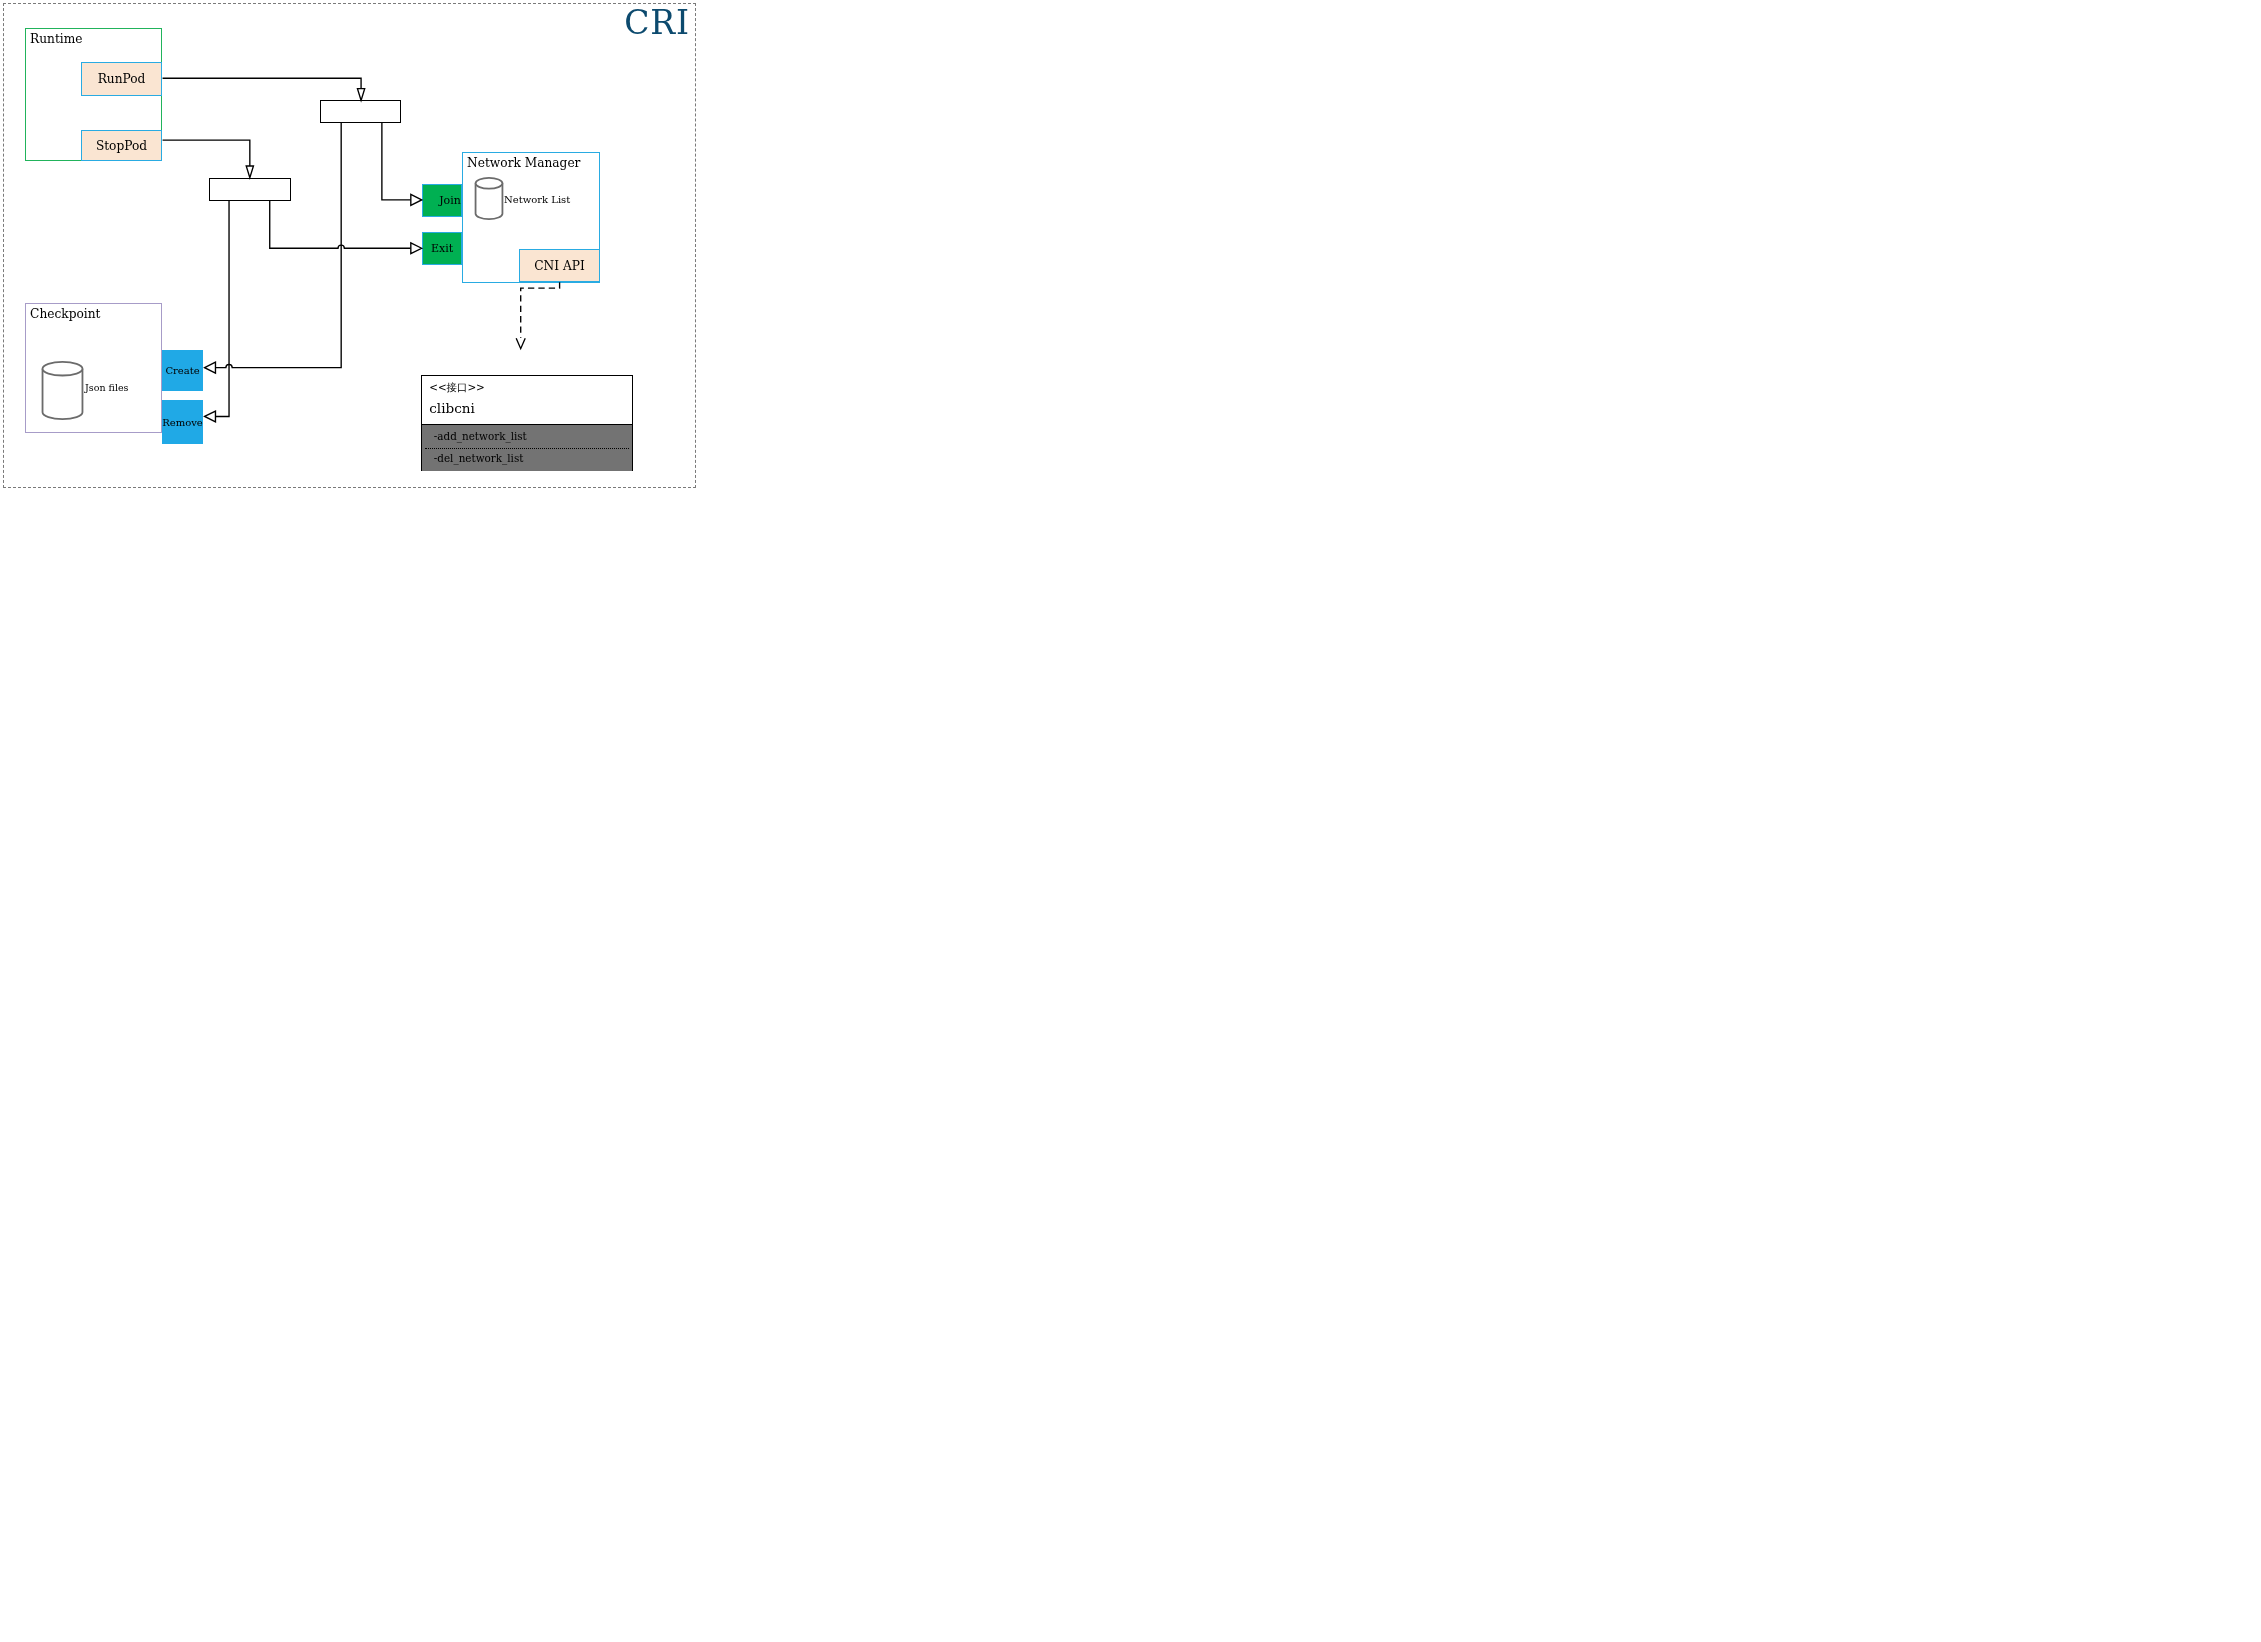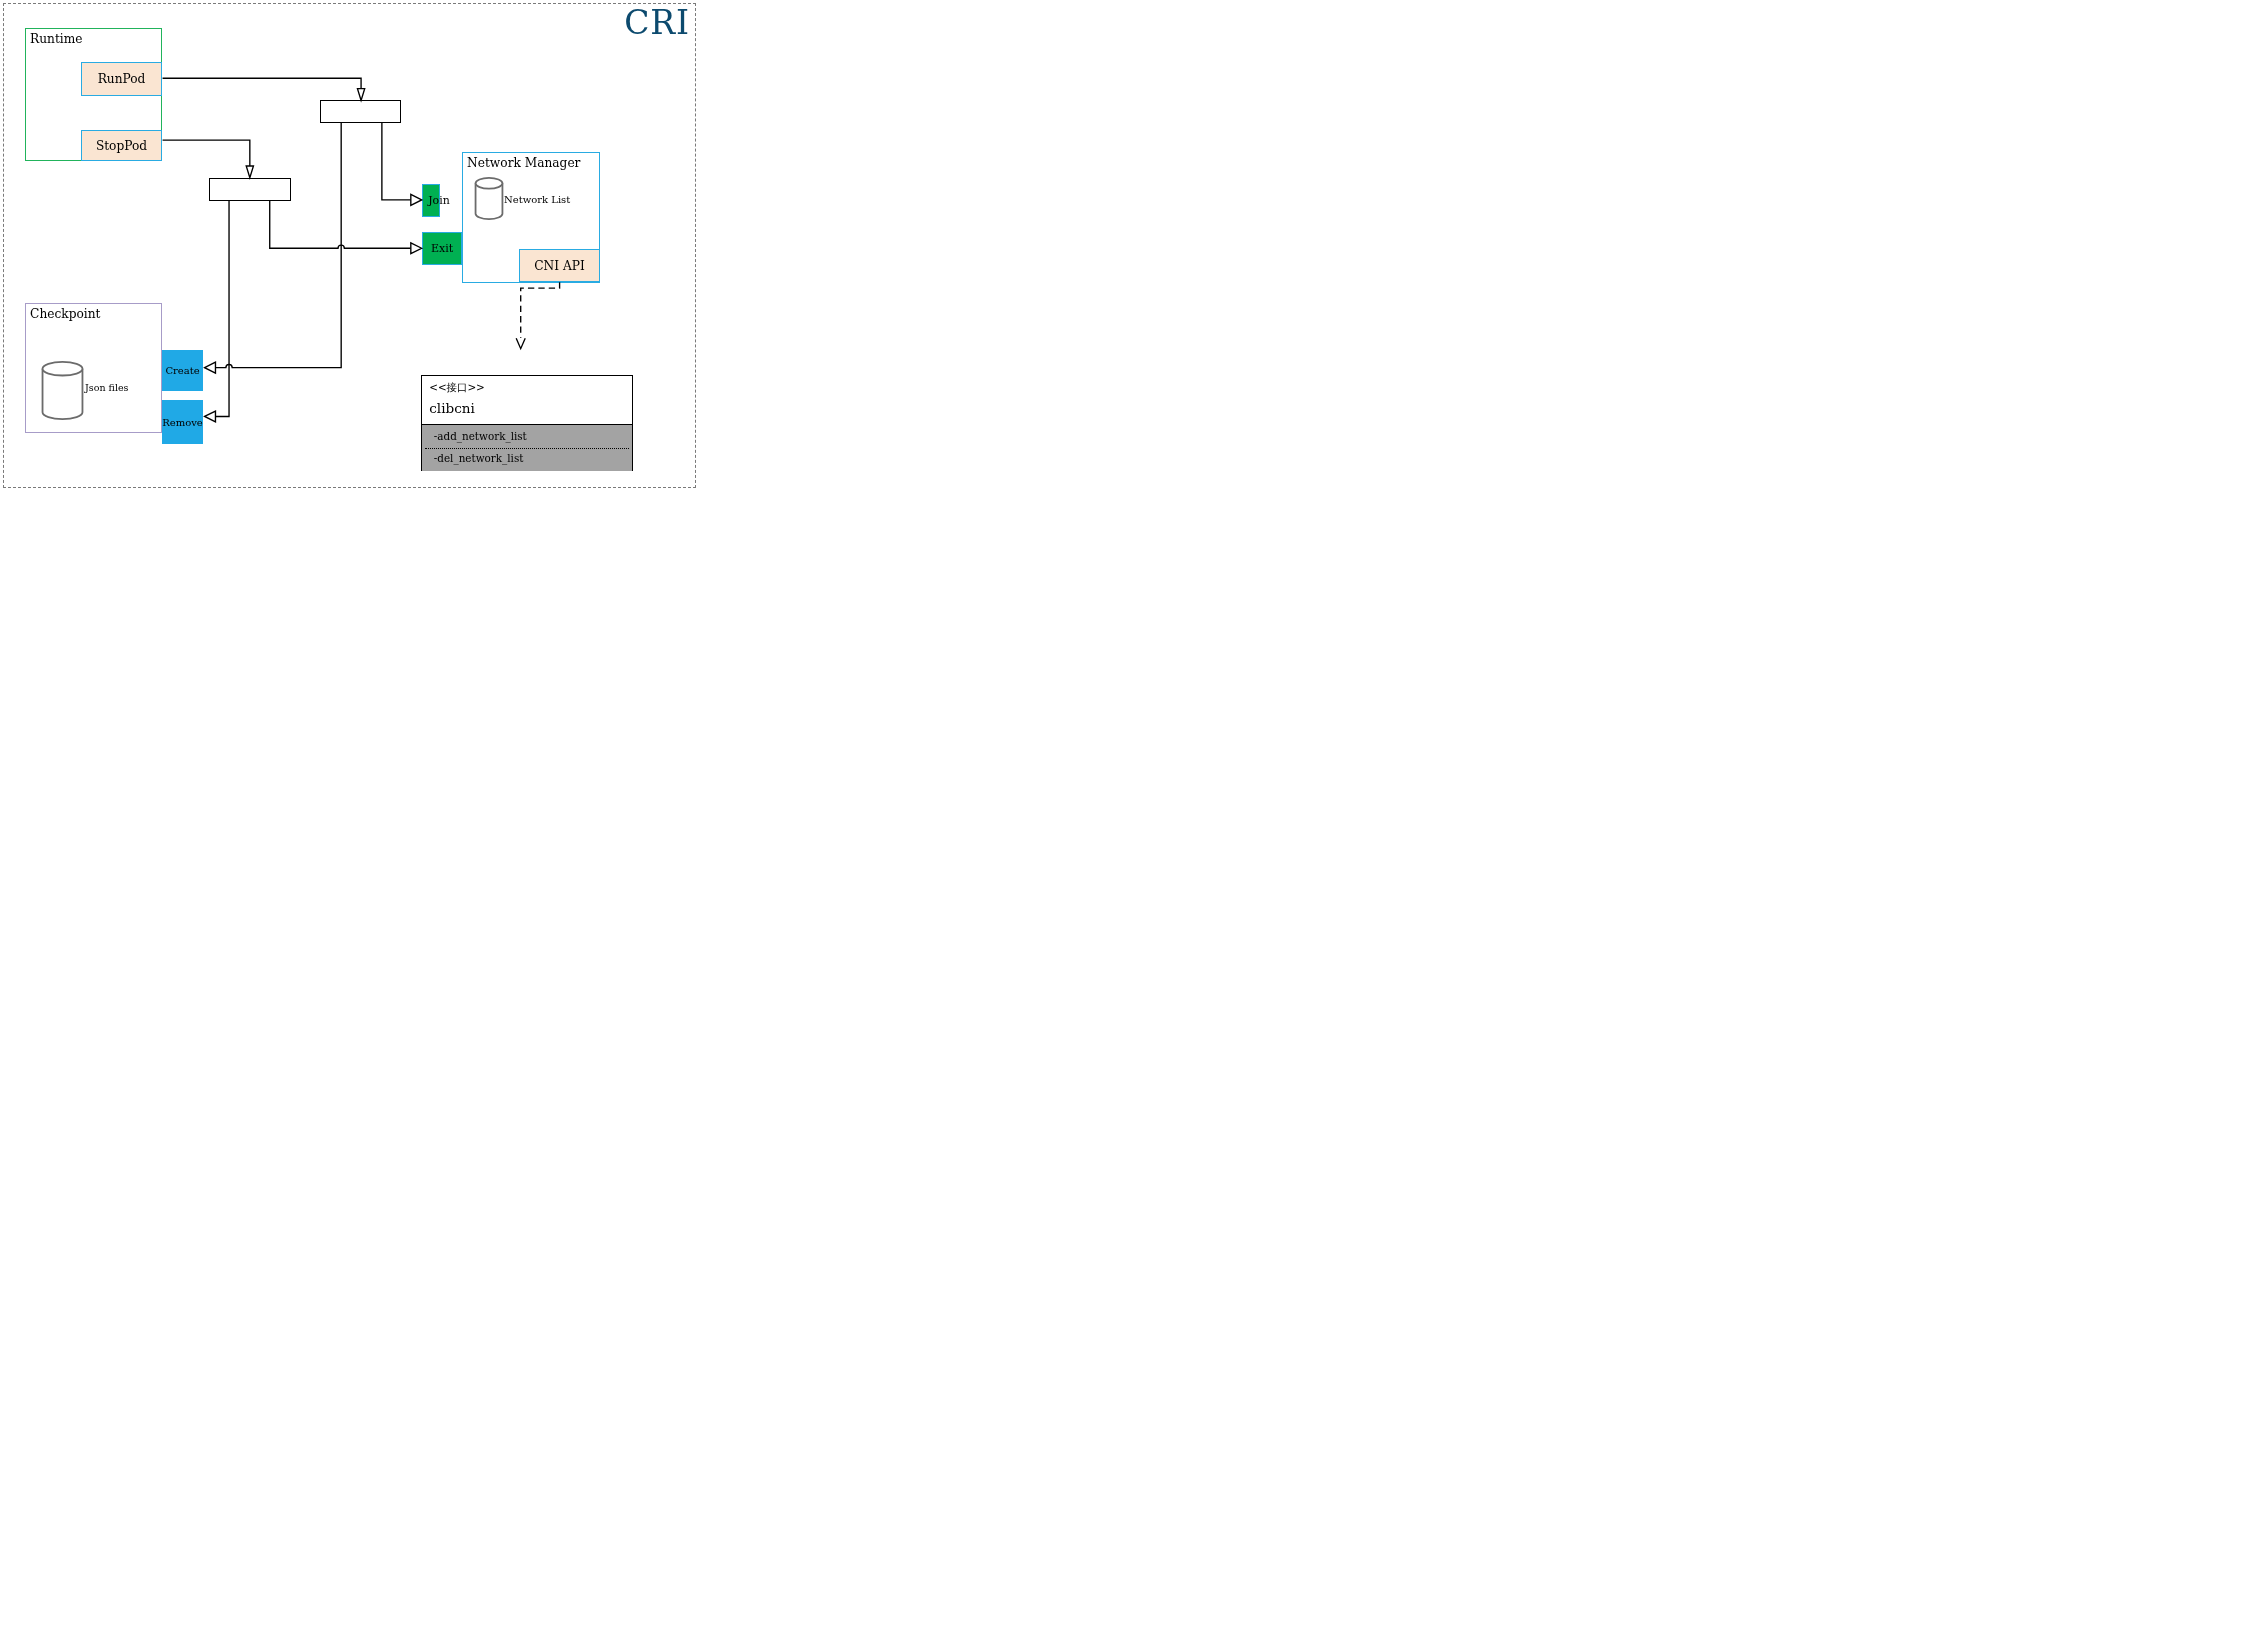--- a/index.html
+++ b/index.html
@@ -18,21 +18,21 @@
   
   .peach{background:#FAE5D2;border:0.5px solid #29ABE2;display:flex;align-items:center;justify-content:center;
          font-size:12.2px;}
   #runpod-box{left:81px;top:62px;width:81px;height:34px;}
   #stoppod-box{left:81px;top:130px;width:81px;height:31px;}
   #cniapi-box{left:519px;top:249px;width:81px;height:33px;}
 
   
   .green{background:#00B052;border:0.5px solid #29ABE2;display:flex;align-items:center;justify-content:center;
          font-size:11px;}
-  #join-box{left:422px;top:184px;width:18px;height:33px;padding-left:16px;}
+  #join-box{left:422px;top:184px;width:40px;height:33px;padding-left:16px;}
   #exit-box{left:422px;top:232px;width:40px;height:33px;}
 
   
   .cyan{background:#20A9E6;display:flex;align-items:center;justify-content:center;font-size:10px;}
   #create-box{left:162px;top:350px;width:41px;height:41px;}
   #remove-box{left:162px;top:400px;width:41px;height:44px;}
 
   
   .junction{background:#fff;border:1.4px solid #000;}
   #junction-a{left:320px;top:100px;width:81px;height:22.6px;}
@@ -46,21 +46,21 @@
   
   #nm-cylinder{left:474px;top:177px;width:30px;height:43px;}
   #cp-cylinder{left:41px;top:361px;width:43px;height:59px;}
 
   
   #clibcni-box{left:421px;top:349px;width:212px;height:96px;border:1.4px solid #000;background:#fff;margin-top:26px;}
   #clibcni-title{position:absolute;left:0;top:0;width:100%;height:48px;}
   #clibcni-stereotype{position:absolute;left:7.2px;top:4.5px;font-size:10.4px;}
   #clibcni-name{position:absolute;left:7.2px;top:23.5px;font-size:13.6px;}
   #clibcni-methods{position:absolute;left:0;top:48px;width:100%;height:46px;
-                   border-top:1.4px solid #000;background:#a3a3a3;text-decoration:underline;}
+                   border-top:1.4px solid #000;background:#737373;text-decoration:underline;}
   .method-row{position:absolute;left:11.8px;font-size:10.4px;white-space:nowrap;}
   #method-row-0{top:5.4px;}
   #method-row-1{top:27px;}
   #method-separator{position:absolute;left:2.7px;right:2.7px;top:22.6px;border-top:1.4px dotted #000;}
 
   #connector-layer{left:0;top:0;width:700px;height:492px;pointer-events:none;}
 </style>
 </head>
 <body>
 

